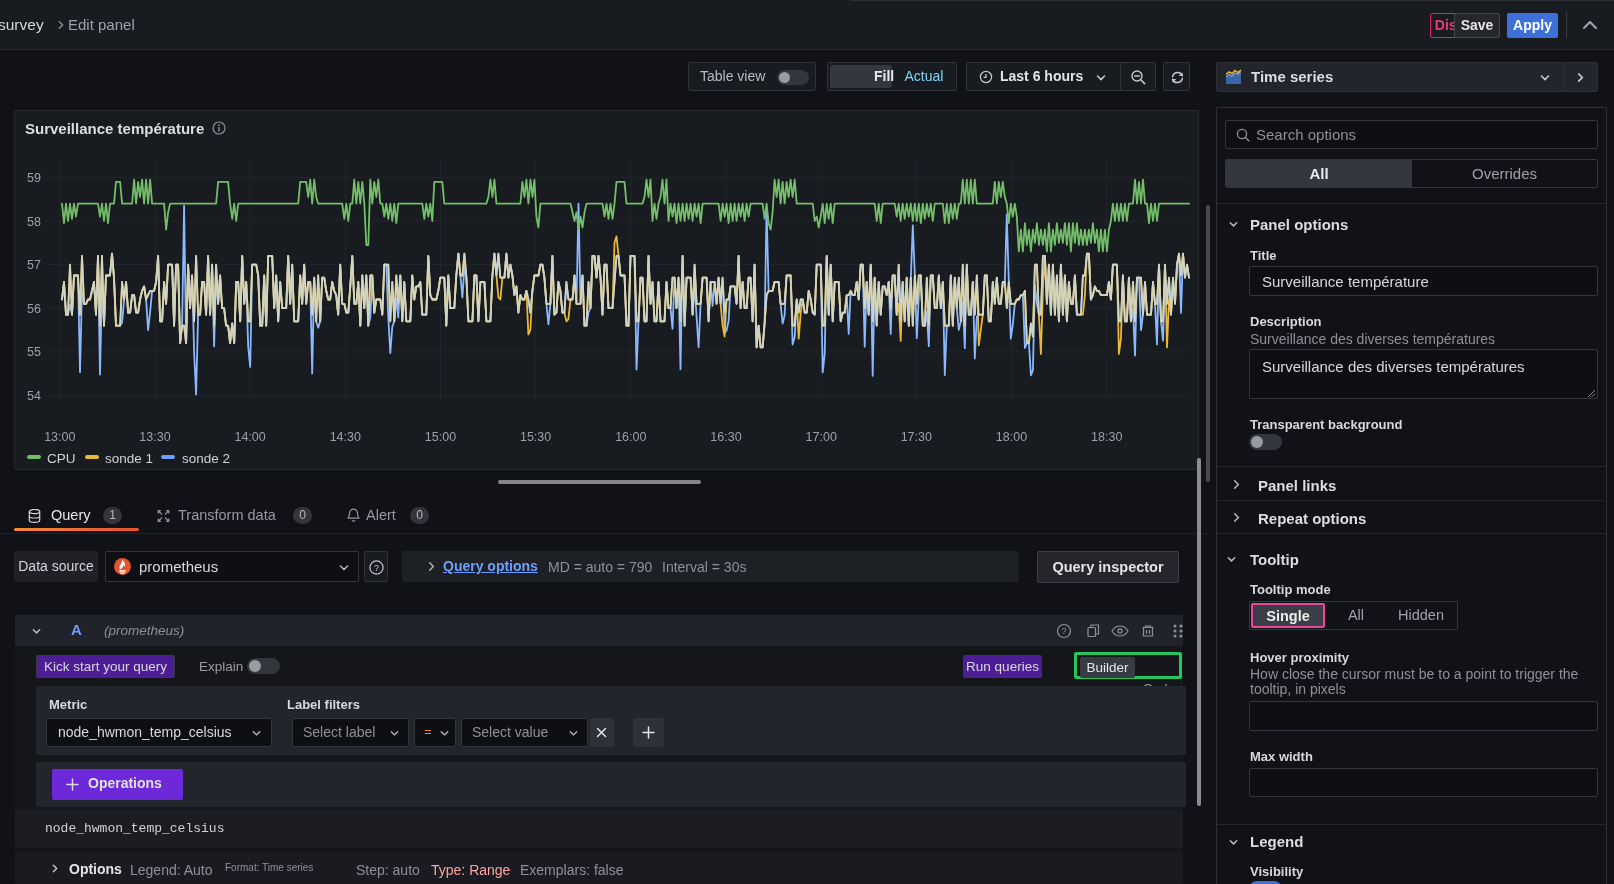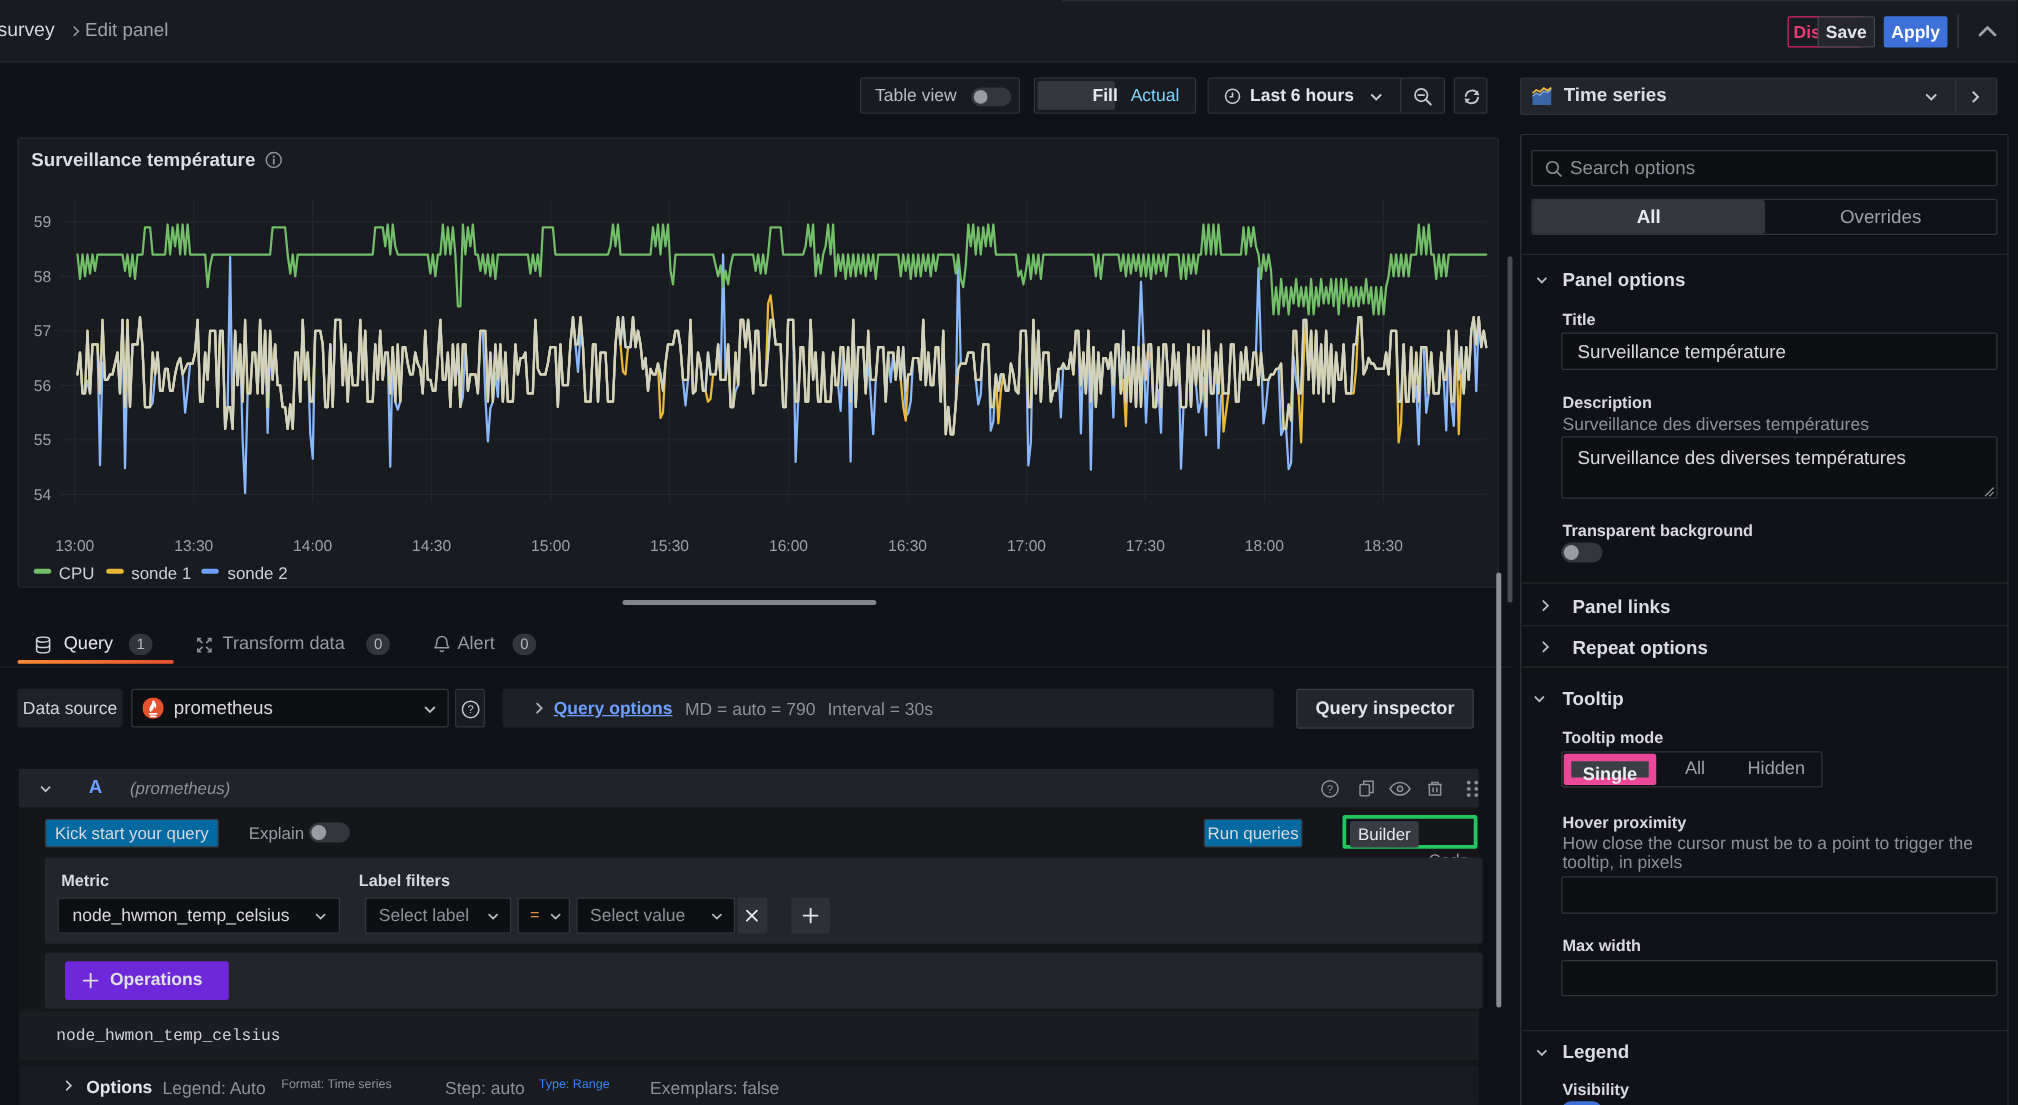--- a/index.html
+++ b/index.html
@@ -1,21 +1,21 @@
 <!DOCTYPE html>
 <html><head><meta charset="utf-8">
 <style>
   * { margin:0; padding:0; box-sizing:border-box; }
   html,body { width:1614px; height:884px; background:#111217; overflow:hidden; }
   body { font-family:"Liberation Sans", sans-serif; color:#ccccdc; position:relative; font-size:14px; }
   .abs { position:absolute; }
   .lbl { font-size:13px; font-weight:bold; color:#d8d9df; }
   .inp { background:#0e0f13; border:1px solid #34363e; border-radius:2px; }
   .box { background:#181b1f; border:1px solid #313338; border-radius:2px; }
-  .btn-sec { background:#0369a1; border:1px solid #393b42; border-radius:2px; color:#d8d9de; }
+  .btn-sec { background:#4c1d95; border:1px solid #393b42; border-radius:2px; color:#d8d9de; }
   svg { display:block; }
 </style></head>
 <body>
 
 <div class="abs" style="left:0;top:0;width:1614px;height:50px;background:#181b1f;border-bottom:1px solid #25272c;"></div>
 <div class="abs" style="left:850px;top:0;width:764px;height:1px;background:#2c2e33;"></div>
 <div class="abs" style="left:-2px;top:16px;font-size:15.5px;color:#d5d6dc;">survey</div>
 <svg class="abs" style="left:56px;top:20px;" width="10" height="10" viewBox="0 0 12 12">
     <path d="M4 2 L8 6 L4 10" stroke="#8e9097" stroke-width="1.6" fill="none" stroke-linecap="round"></path>
   </svg>
@@ -267,21 +267,21 @@
 </div>
 
 <div class="abs" style="left:15px;top:852px;width:1168px;height:32px;background:#191b20;border-radius:2px;">
   <svg class="abs" style="left:35px;top:11px;" width="10" height="11" viewBox="0 0 12 12">
       <path d="M4 2 L8 6 L4 10" stroke="#c7c8cf" stroke-width="1.6" fill="none" stroke-linecap="round"></path>
     </svg>
   <span class="abs" style="left:54px;top:9px;font-size:14px;font-weight:bold;color:#e3e4e9;">Options</span>
   <span class="abs" style="left:115px;top:10px;font-size:14px;color:#8e9097;">Legend: Auto</span>
   <span class="abs" style="left:210px;top:10px;font-size:10px;color:#8e9097;">Format: Time series</span>
   <span class="abs" style="left:341px;top:10px;font-size:14px;color:#8e9097;">Step: auto</span>
-  <span class="abs" style="left:416px;top:10px;font-size:10px;color:#3b82f6;">Type: Range</span>
+  <span class="abs" style="left:416px;top:10px;font-size:14px;color:#fca5a5;">Type: Range</span>
   <span class="abs" style="left:505px;top:10px;font-size:14px;color:#8e9097;">Exemplars: false</span>
 </div>
 
 <div class="abs" style="left:1197px;top:458px;width:4px;height:348px;border-radius:2px;background:#8b8c92;"></div>
 <div class="abs" style="left:1206px;top:205px;width:4px;height:277px;border-radius:2px;background:#494b50;"></div>
 
 <div class="abs" style="left:1216px;top:62px;width:382px;height:30px;background:#22252b;border:1px solid #2f3137;border-radius:2px;">
   <svg class="abs" style="left:8px;top:6px;" width="17" height="16" viewBox="0 0 17 16">
       <path d="M1 8 L4 5.5 L7 7 L10 4 L13 5 L16 2.5 L16 15 L1 15 Z" fill="#3a65a8"></path>
       <path d="M1 8 L4 5.5 L7 7 L10 4 L13 5 L16 2.5" stroke="#7da6dd" stroke-width="1.2" fill="none"></path>
@@ -342,21 +342,21 @@
   </svg>
 <div class="abs" style="left:1258px;top:510px;font-size:15px;font-weight:bold;color:#dcdde2;">Repeat options</div>
 <div class="abs" style="left:1216px;top:533px;width:391px;height:1px;background:#26282d;"></div>
 
 <svg class="abs" style="left:1226px;top:554px;" width="11" height="11" viewBox="0 0 12 12">
     <path d="M2.5 4 L6 7.5 L9.5 4" stroke="#b9bbc2" stroke-width="1.6" fill="none" stroke-linecap="round"></path>
   </svg>
 <div class="abs" style="left:1250px;top:551px;font-size:15px;font-weight:bold;color:#dcdde2;">Tooltip</div>
 <div class="abs lbl" style="left:1250px;top:582px;">Tooltip mode</div>
 <div class="abs" style="left:1249px;top:601px;width:209px;height:29px;border:1px solid #34363e;border-radius:2px;">
-  <span class="abs" style="left:1px;top:1px;width:74px;height:25px;background:#3b3e45;border:6px solid #ec4899;border-radius:2px;color:#eceded;font-size:14.5px;font-weight:bold;text-align:center;line-height:23px;">Single</span>
+  <span class="abs" style="left:1px;top:1px;width:74px;height:25px;background:#3b3e45;border:2px solid #ec4899;border-radius:2px;color:#eceded;font-size:14.5px;font-weight:bold;text-align:center;line-height:23px;">Single</span>
   <span class="abs" style="left:76px;top:1px;width:60px;height:25px;color:#9fa1a8;font-size:14.5px;text-align:center;line-height:25px;">All</span>
   <span class="abs" style="left:136px;top:1px;width:70px;height:25px;color:#9fa1a8;font-size:14.5px;text-align:center;line-height:25px;">Hidden</span>
 </div>
 <div class="abs lbl" style="left:1250px;top:650px;">Hover proximity</div>
 <div class="abs" style="left:1250px;top:667px;font-size:14px;color:#8e9097;line-height:15px;">How close the cursor must be to a point to trigger the<br>tooltip, in pixels</div>
 <div class="abs inp" style="left:1249px;top:701px;width:349px;height:30px;"></div>
 <div class="abs lbl" style="left:1250px;top:749px;">Max width</div>
 <div class="abs inp" style="left:1249px;top:768px;width:349px;height:29px;"></div>
 
 <div class="abs" style="left:1216px;top:824px;width:391px;height:1px;background:#26282d;"></div>

